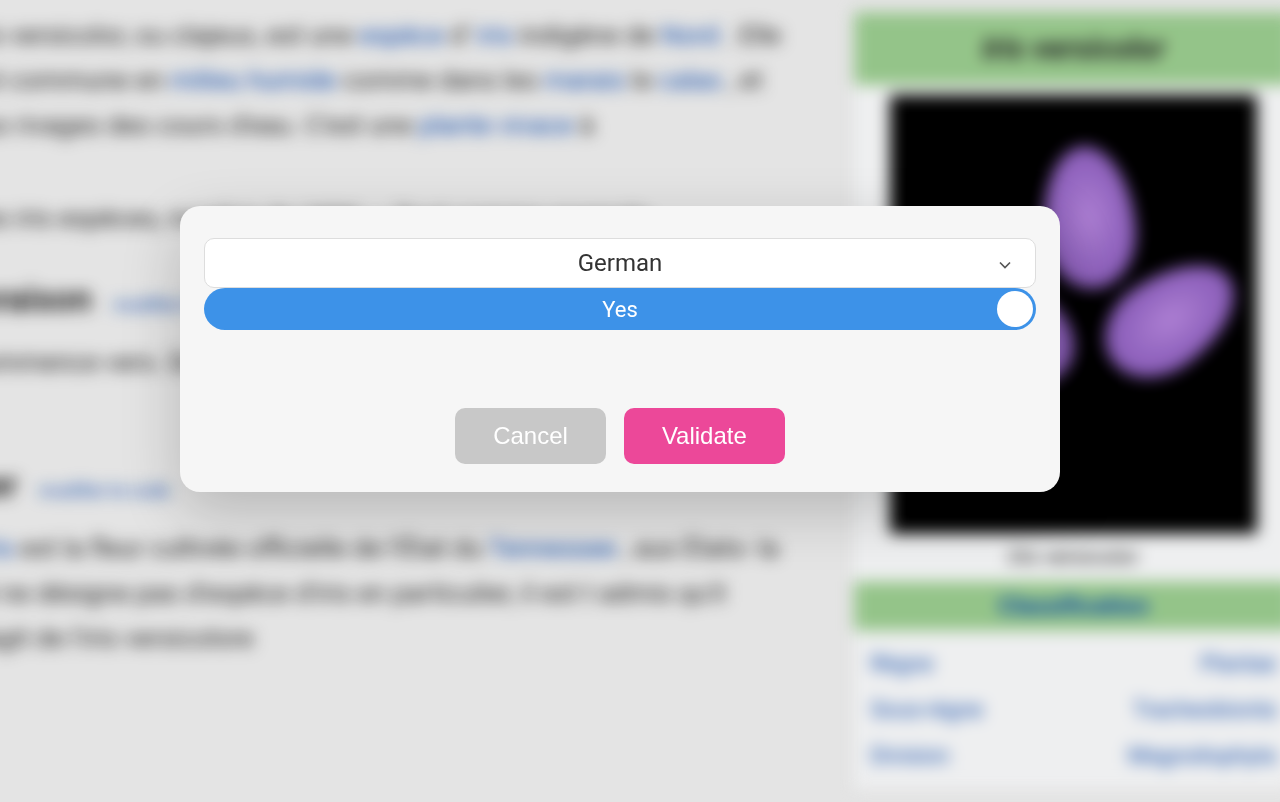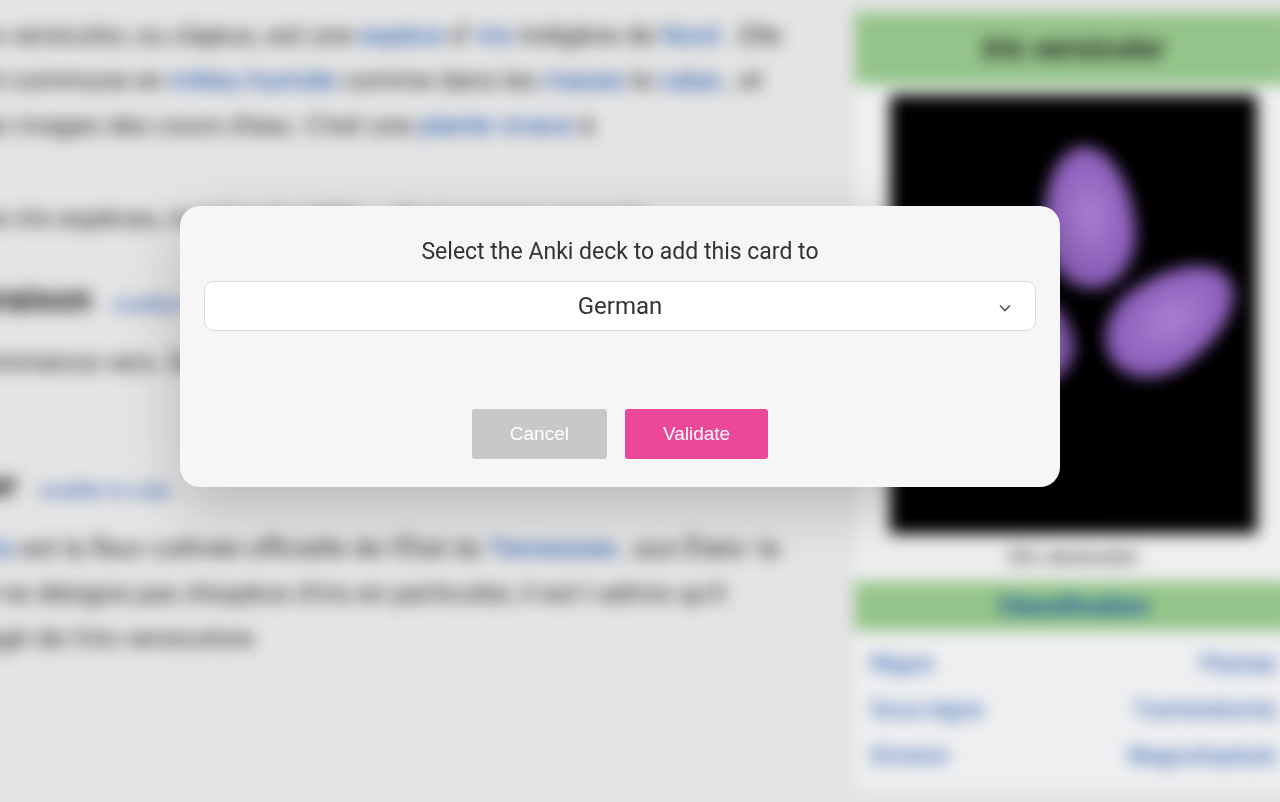--- a/index.html
+++ b/index.html
@@ -178,22 +178,22 @@
       border-radius: 50%;
     }
     .button-row {
       display: flex;
       justify-content: center;
       gap: 18px;
       margin-top: 78px;
     }
     .btn {
       padding: 14px 38px;
-      border-radius: 3px;
-      font-size: 19px;
+      border-radius: 10px;
+      font-size: 24px;
       color: #fff;
       border: none;
       cursor: pointer;
     }
     .btn-cancel {
       background: #c8c8c8;
     }
     .btn-validate {
       background: #ec4899;
     }
@@ -277,28 +277,31 @@
         <span class="link">Division</span>
         <span class="link">Magnoliophyta</span>
       </div>
     </div>
   </div>
 </div>
 
 <div class="overlay"></div>
 
 <div class="modal">
-  <div class="modal-label">Select the Anki deck to add this card to</div>
   <div class="select-wrapper">
     <span>German</span>
     <span class="chevron">
       <svg viewBox="0 0 24 24">
           <polyline points="6 9 12 15 18 9"></polyline>
         </svg>
     </span>
   </div>
 
+  <div class="toggle">
+    <span>Yes</span>
+    <div class="toggle-knob"></div>
+  </div>
 
   <div class="button-row">
     <button class="btn btn-cancel">Cancel</button>
     <button class="btn btn-validate">Validate</button>
   </div>
 </div>
 
 </body></html>

